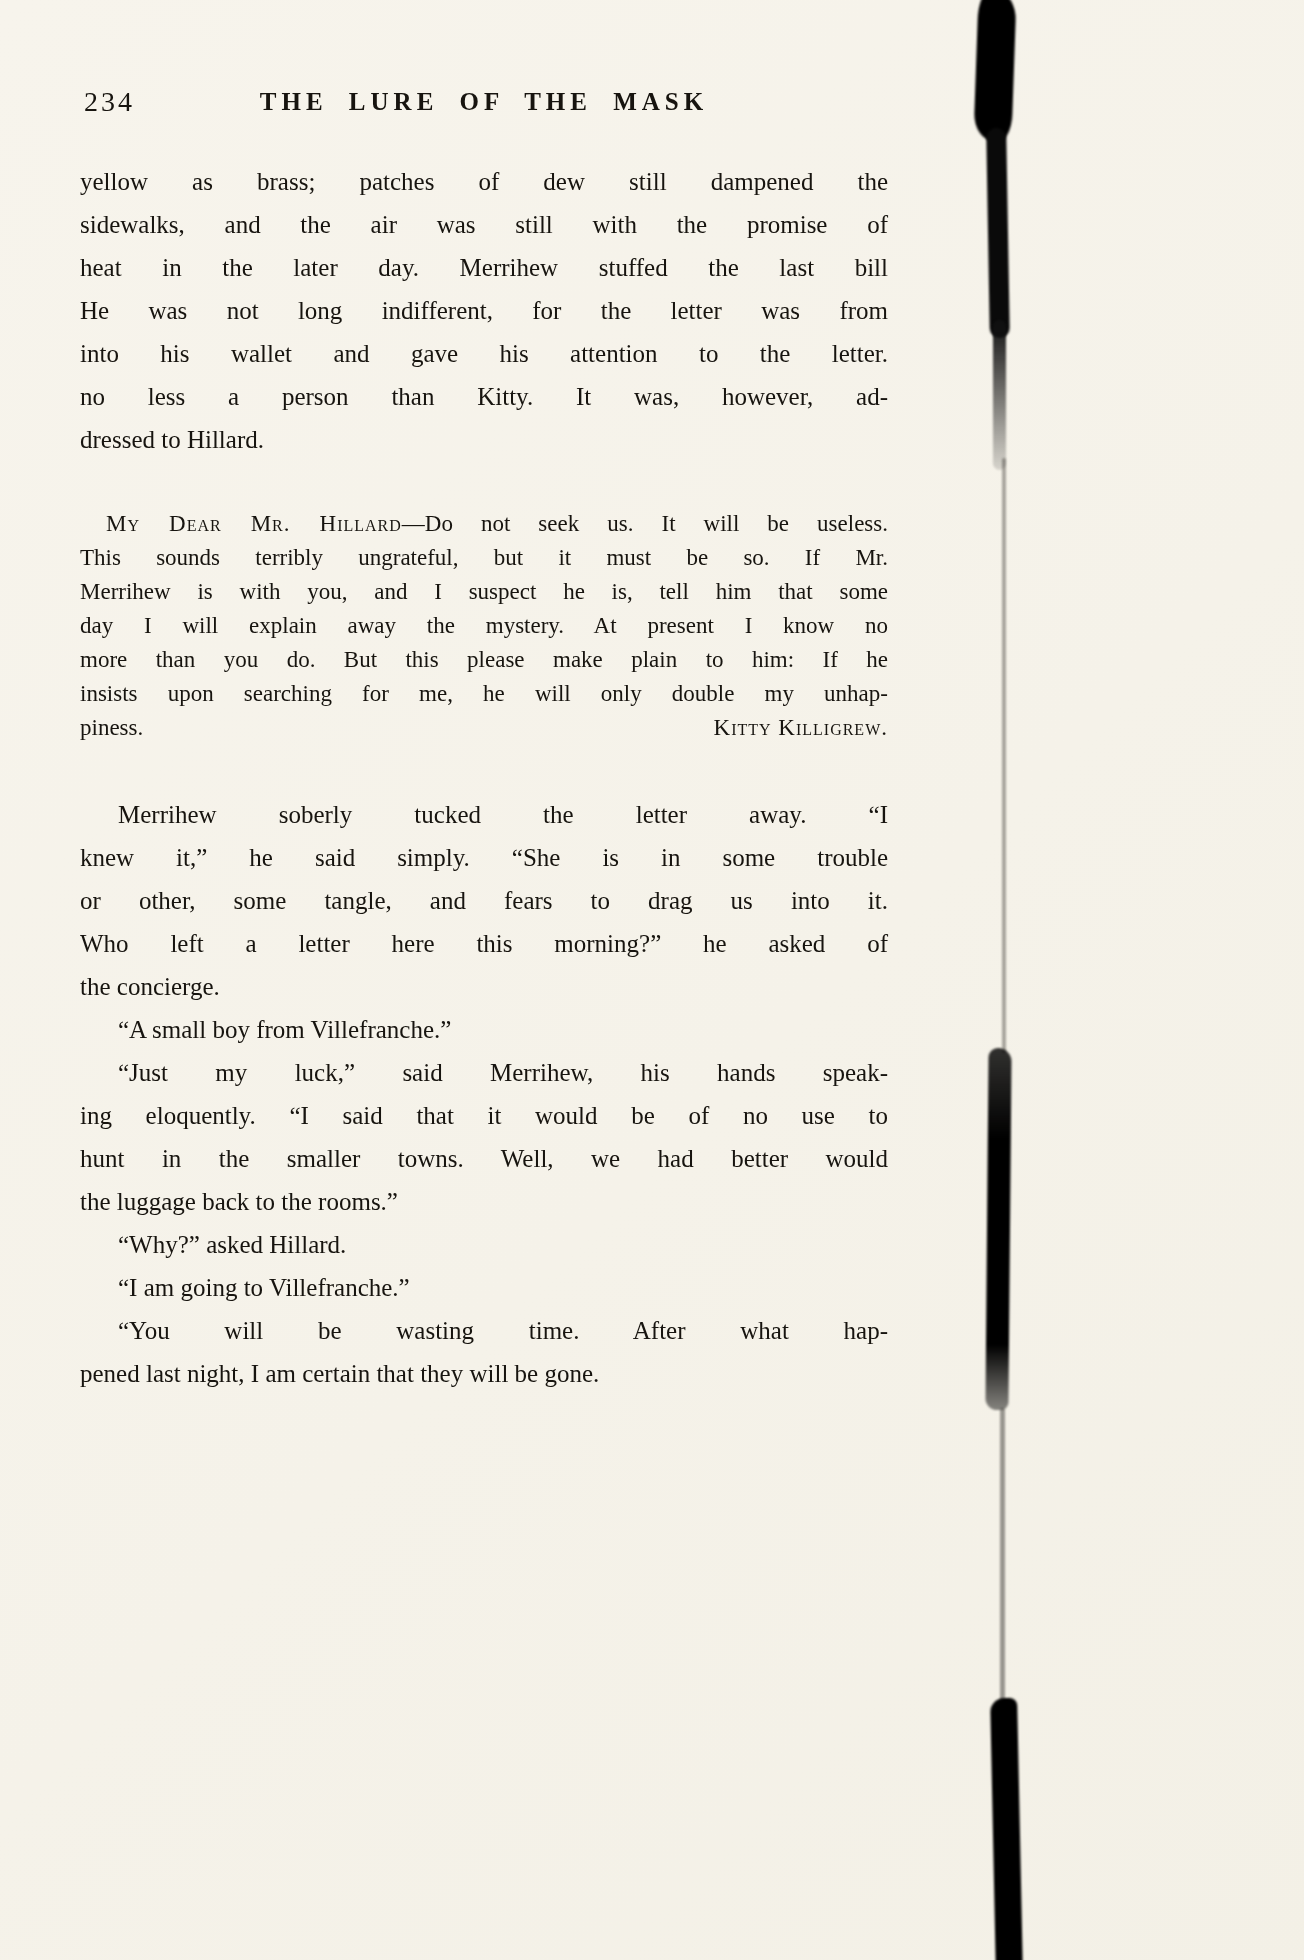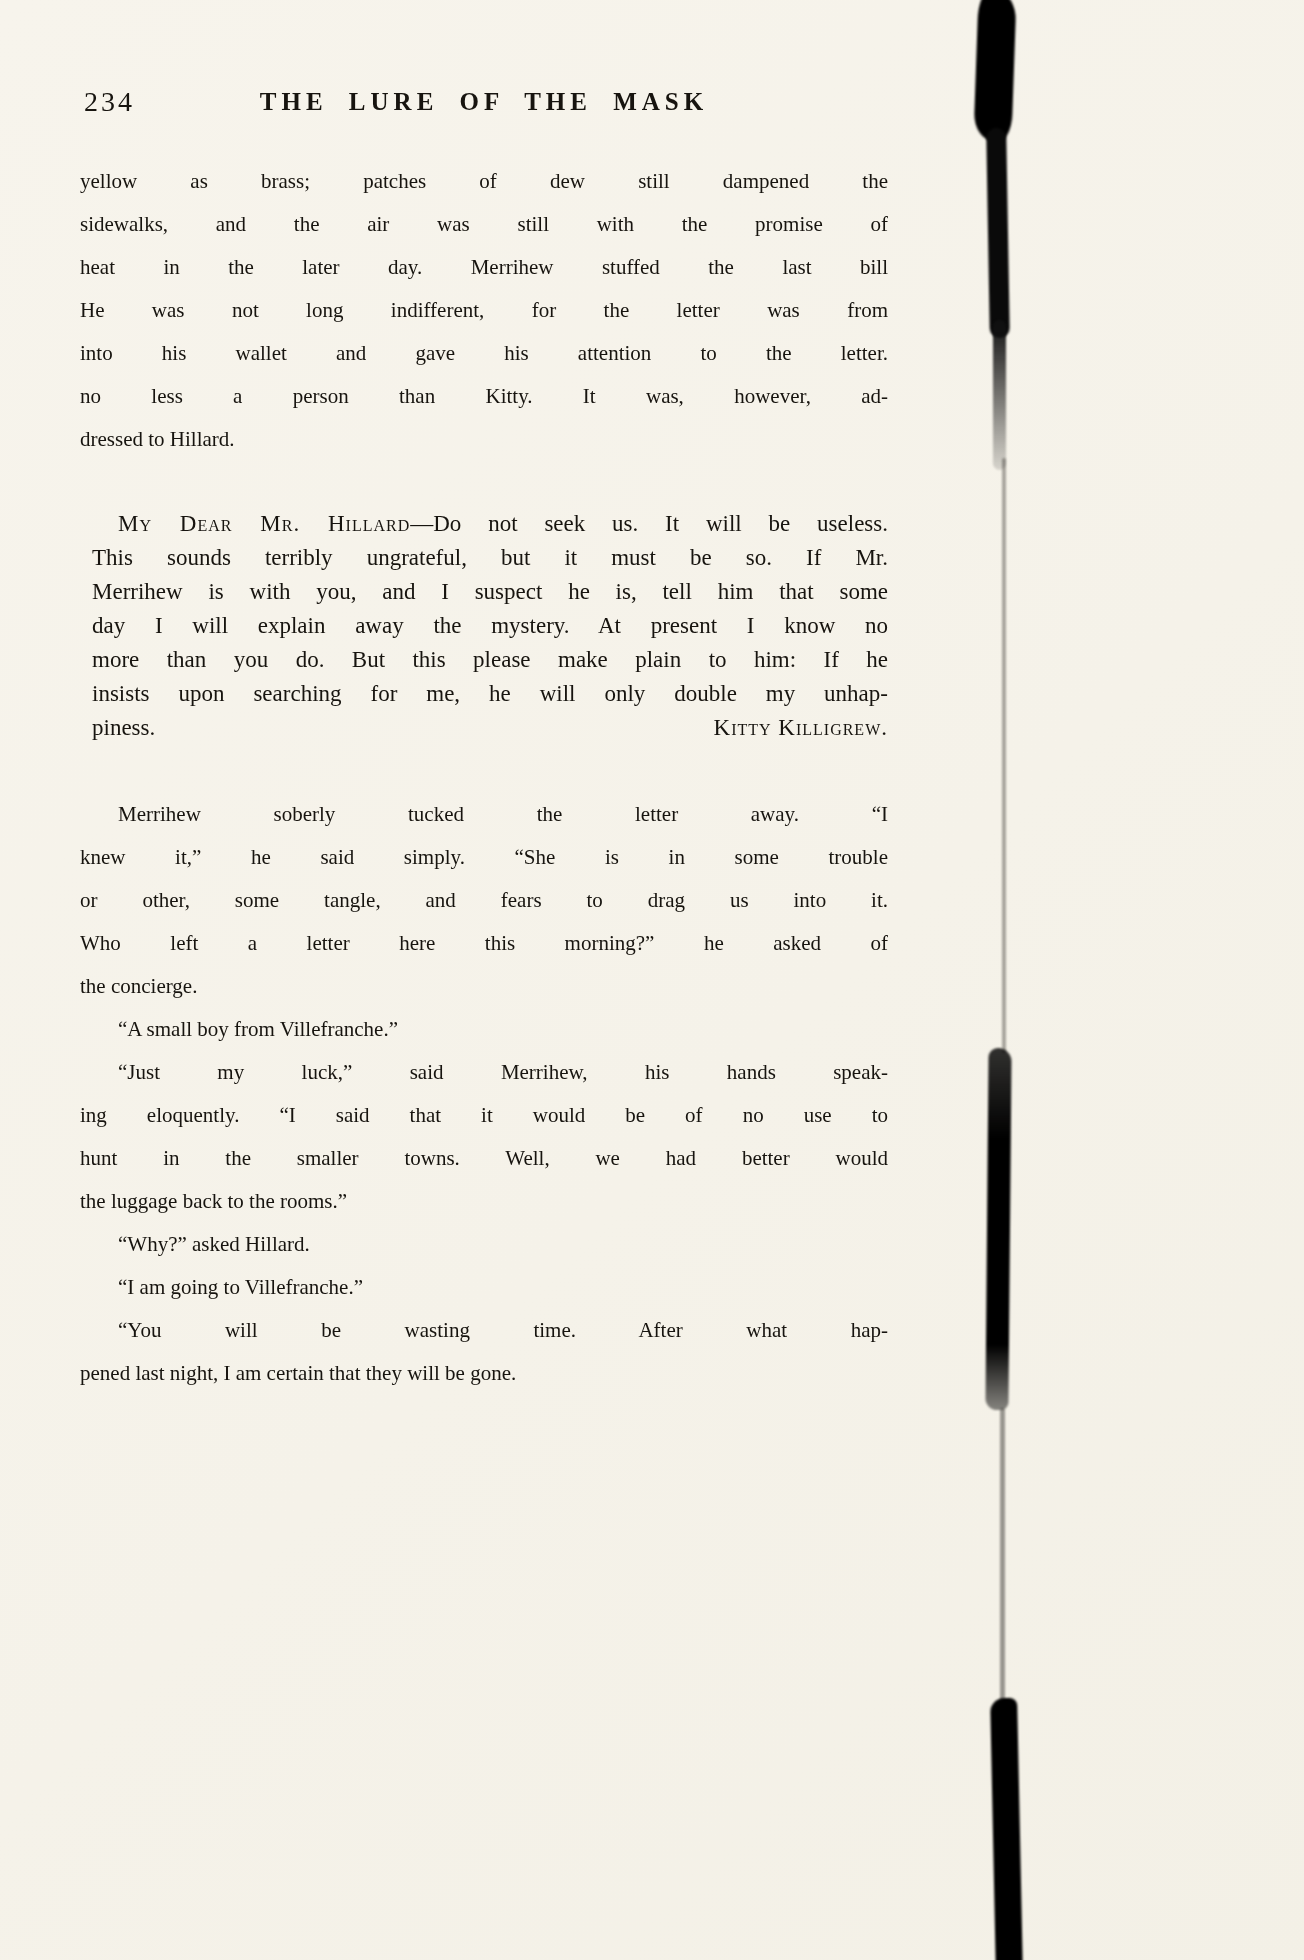--- a/index.html
+++ b/index.html
@@ -44,38 +44,38 @@
     transform: translateX(-50%);
     font-size: 25px;
     font-weight: 700;
     letter-spacing: 5px;
     word-spacing: 10px;
     white-space: nowrap;
   }
 
   
   .para {
-    font-size: 21px;
+    font-size: 25px;
     line-height: 43px;
   }
   .line {
     text-align: justify;
     text-align-last: justify;
   }
   .line.last {
     text-align-last: auto;
   }
   .indent { text-indent: 38px; }
   .indent-sm { text-indent: 26px; }
 
   
   .letter {
     font-size: 23px;
     line-height: 34px;
-    margin: 46px 0 48px 12px;
+    margin: 46px 0 48px 0;
   }
   .sc {
     font-variant: small-caps;
     letter-spacing: 1px;
   }
   .sigline {
     display: flex;
     justify-content: space-between;
     text-align: right;
   }

